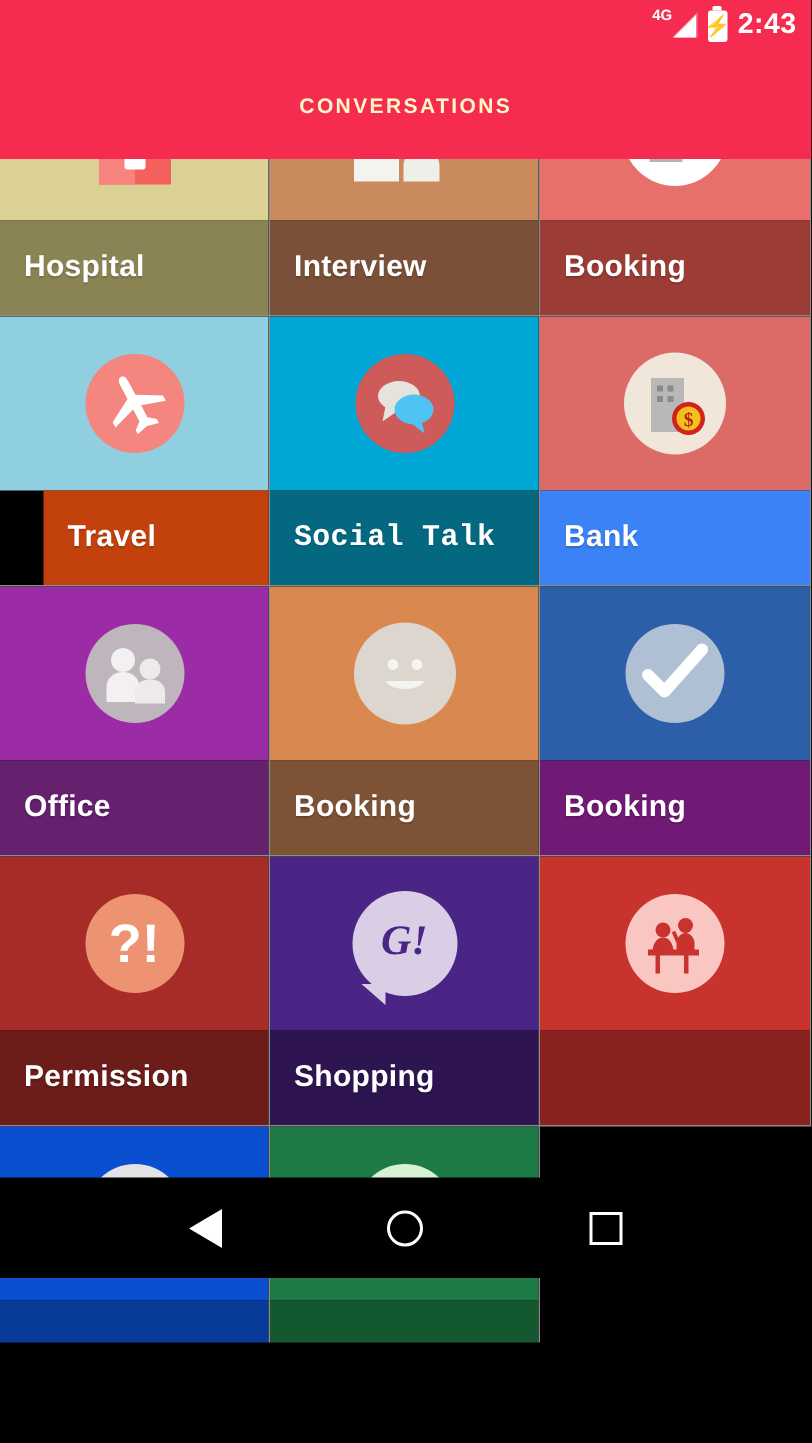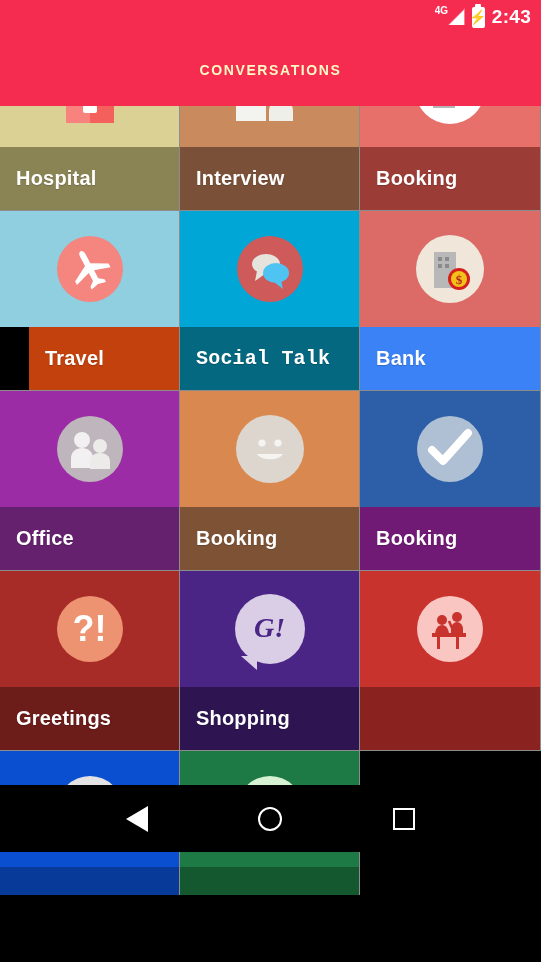--- a/index.html
+++ b/index.html
@@ -292,21 +292,21 @@
         </div>
       </div>
 
       <div class="tile">
         <div class="tile-icon" style="background: rgb(167, 43, 39);">
           <div class="circle" style="background:#EE9371;">
             <span style="color:#FFF;font-size:36px;font-weight:bold;font-family:'Liberation Sans',sans-serif;line-height:36px;">?!</span>
           </div>
         </div>
         <div class="tile-label" style="background: rgb(108, 29, 26);">
-          <span>Greetings</span>
+          <span>Permission</span>
         </div>
       </div>
 
       <div class="tile">
         <div class="tile-icon" style="background: rgb(75, 37, 134);">
           <div style="position:relative;width:70px;height:70px;">
             <div style="position:absolute;inset:0;background:#D9CEE6;border-radius:50%;"></div>
             <div style="position:absolute;left:6px;bottom:-6px;width:0;height:0;border-right:16px solid #D9CEE6;border-bottom:14px solid transparent;"></div>
             <span style="position:absolute;left:50%;top:48%;transform:translate(-50%,-50%);color:#4B2586;font-size:28px;font-weight:bold;font-style:italic;font-family:'Liberation Serif',serif;">G!</span>
           </div>

